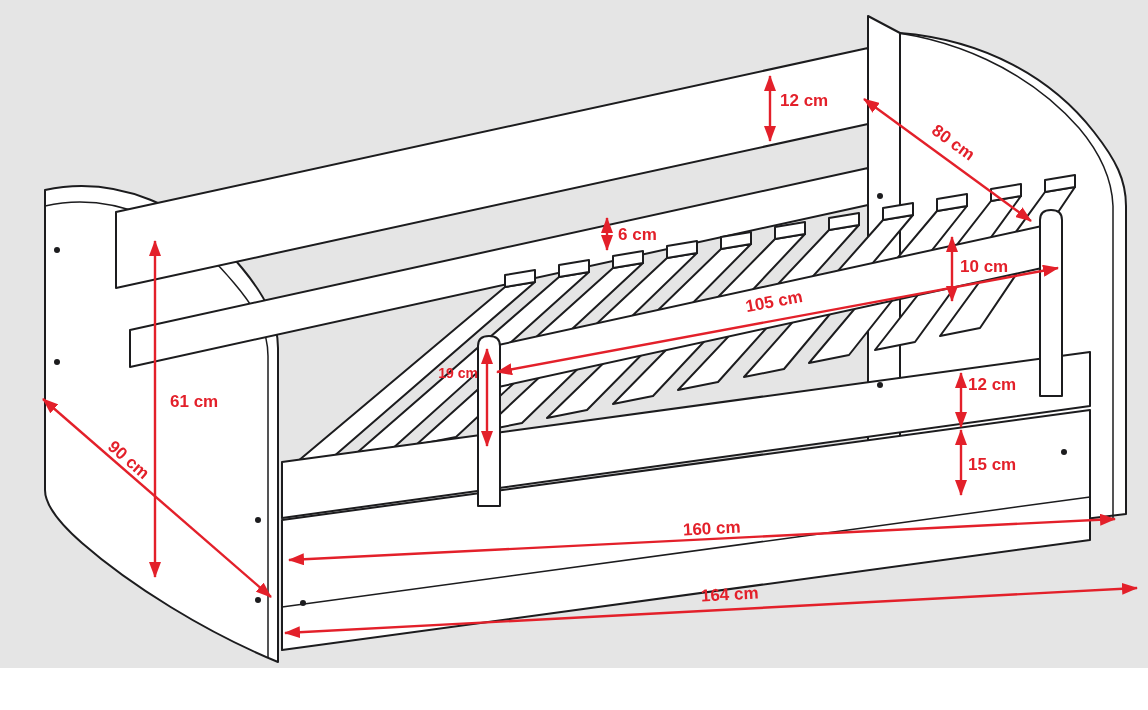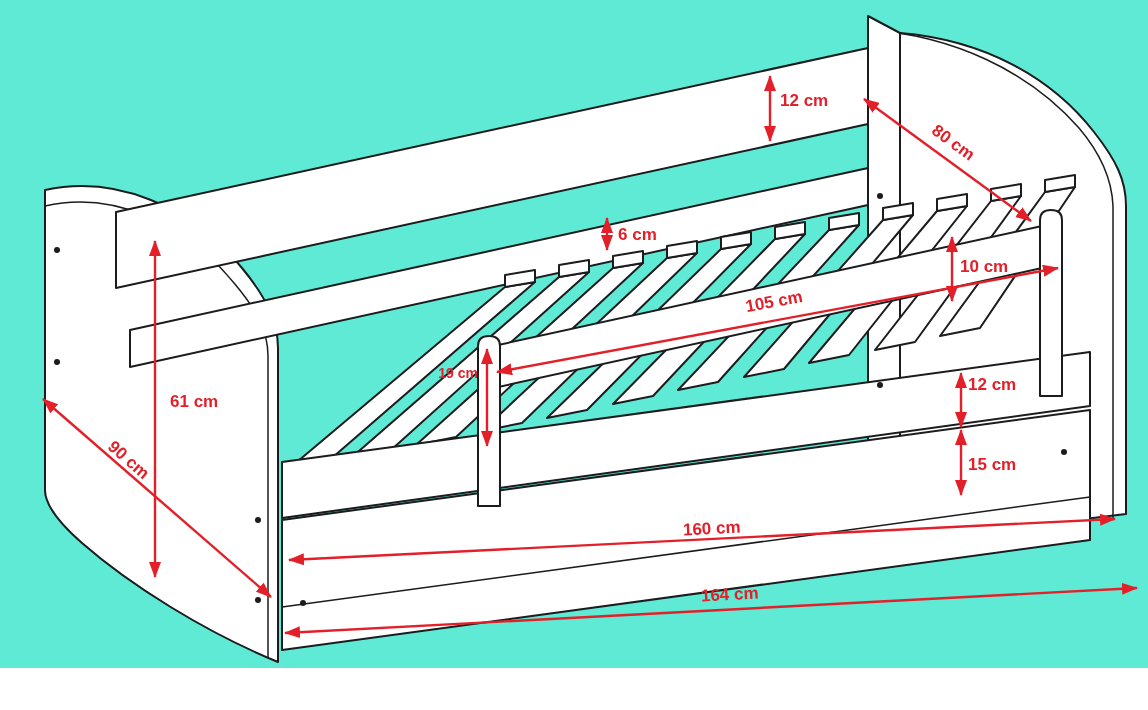--- a/index.html
+++ b/index.html
@@ -1,19 +1,19 @@
 <!DOCTYPE html>
 <html><head>
 <meta charset="utf-8">
 <style>
   html,body{margin:0;padding:0;background:#ffffff;}
   .canvas{
     position:relative;
     width:1148px;height:668px;
-    background:#5eead4;
+    background:#e5e5e5;
     font-family:"Liberation Sans",sans-serif;
     overflow:hidden;
   }
   svg{display:block;}
   .wood{fill:#ffffff;stroke:#1c1c1e;stroke-width:2;stroke-linejoin:round;}
   .edge{fill:none;stroke:#1c1c1e;stroke-width:1.5;stroke-linejoin:round;}
   .screw{fill:#1c1c1e;stroke:none;}
   .dim-line{stroke:#e3202a;stroke-width:2.4;fill:none;}
   .dim-text{fill:#e3202a;font-weight:bold;font-size:17px;font-family:"Liberation Sans",sans-serif;}
   .dim-text.small{font-size:14px;}

